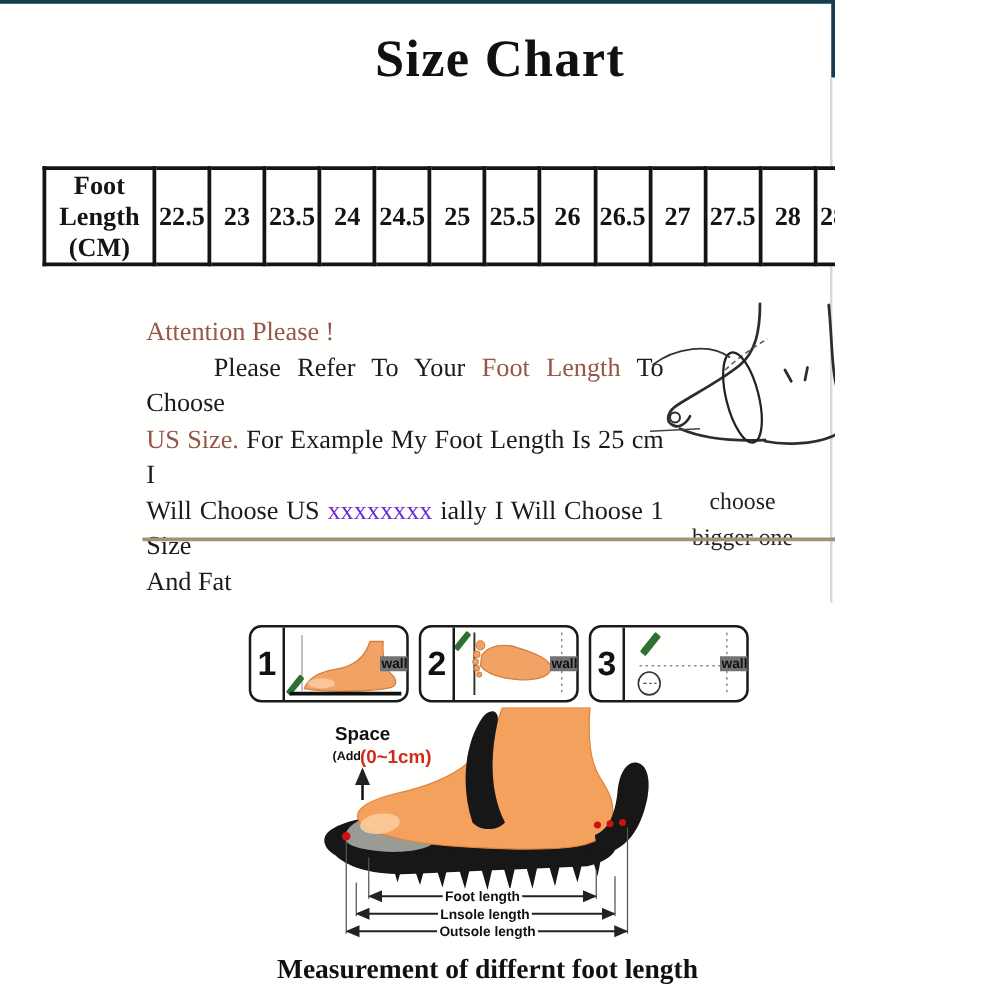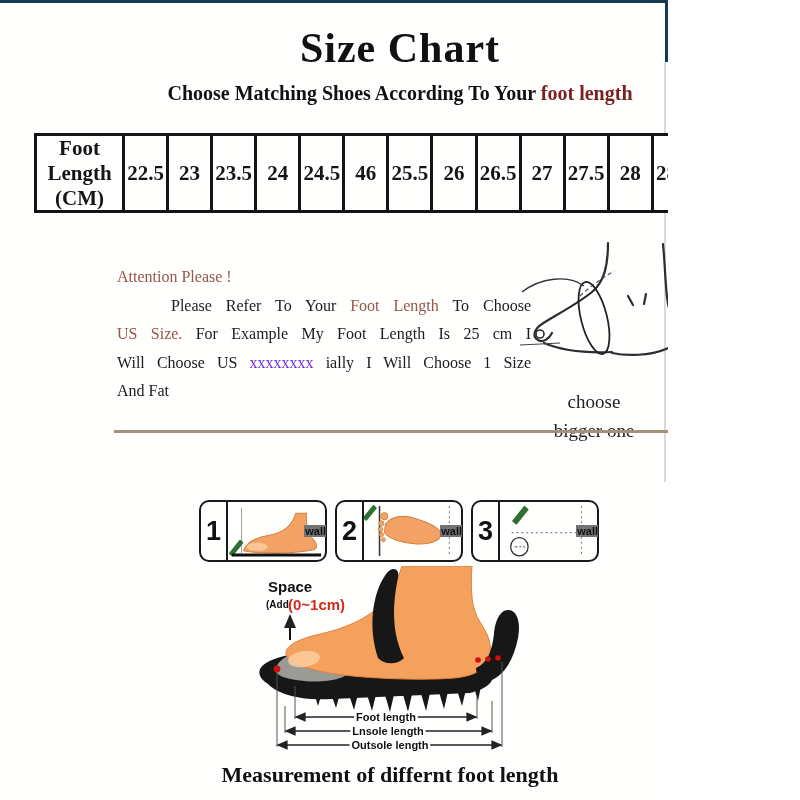--- a/index.html
+++ b/index.html
@@ -22,21 +22,21 @@
   table.size-table{position:absolute;left:34px;top:133px;width:708px;border-collapse:collapse;
                    table-layout:fixed;}
   table.size-table td{border:3px solid #141414;text-align:center;vertical-align:middle;
                       font-weight:bold;font-size:21px;padding:0;background:#fffffe;}
   td.rh{font-size:20px;}
   td.pre{white-space:pre-line;font-size:16px;line-height:1.18;}
   tr.r1 td{height:44px;}
   tr.r2 td{height:56px;}
 
   
-  .attention{left:117px;top:251px;width:414px;font-size:16px;line-height:28.5px;color:#1b1b1b;margin-top:12px;}
+  .attention{left:117px;top:251px;width:414px;font-size:21px;line-height:28.5px;color:#1b1b1b;}
   .att-line{text-align:justify;text-align-last:justify;font-family:Liberation Serif, serif;}
   .att-indent{text-indent:54px;}
   .brown{color:#96564a;}
   .salmon{color:#6d28d9;}
 
   .choose-note{left:524px;top:387px;width:140px;text-align:center;font-size:19px;line-height:1.55;
                white-space:pre-line;color:#222;}
 
   .tan-rule{left:114px;top:430px;width:568px;height:3px;background:#a39179;}
 
@@ -63,38 +63,37 @@
 <body>
 
 <div class="canvas">
 
   <div class="abs top-border"></div>
   <div class="abs right-border-navy"></div>
   <div class="abs right-border-gray"></div>
 
   <div class="abs page-title">Size Chart</div>
 
-  <div class="abs subtitle"><span>Choose Matching Shoes According To Your </span><span class="hl">foot length</span></div>
 
   <table class="size-table">
     <colgroup>
         <col style="width:88px">
       </colgroup>
     <tbody>
     <tr class="r2">
       <td class="rh pre">Foot
 Length
 (CM)</td>
 
     <td>22.5</td>
           <td>23</td>
           <td>23.5</td>
           <td>24</td>
           <td>24.5</td>
-          <td>46</td>
+          <td>25</td>
           <td>25.5</td>
           <td>26</td>
           <td>26.5</td>
           <td>27</td>
           <td>27.5</td>
           <td>28</td>
           <td>28.5</td>
           <td>29</td>
         </tr>
   </tbody>

